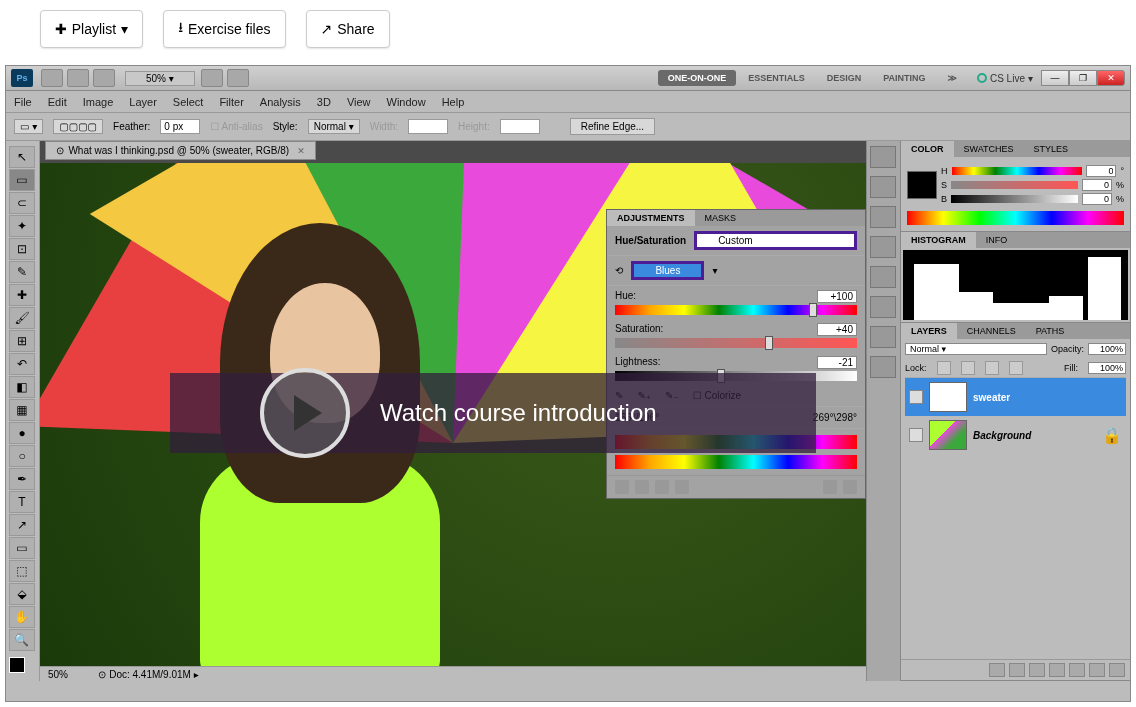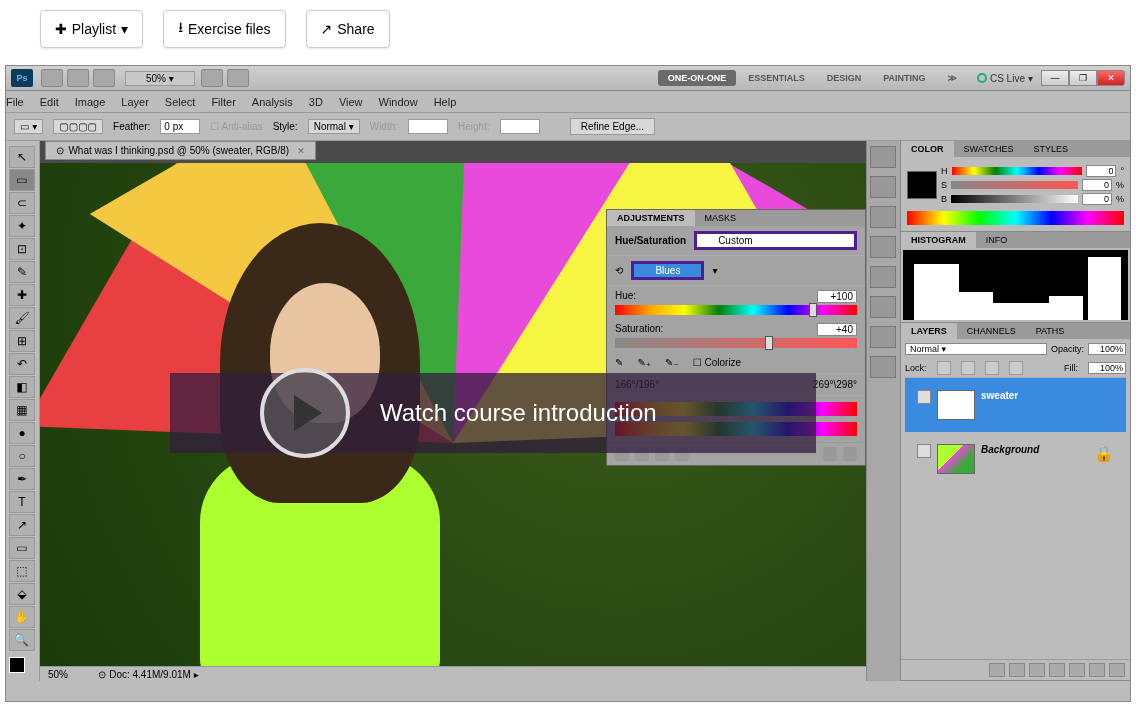--- a/index.html
+++ b/index.html
@@ -18,21 +18,21 @@
 
 .workspace-tabs { margin-left:auto; display:flex; gap:2px; align-items:center; }
 .ws-tab { padding:3px 10px; font-size:9px; font-weight:bold; color:#555; cursor:pointer; }
 .ws-tab.active { background:#6a6a6a; color:#fff; border-radius:3px;margin-left:48px; }
 .cs-live { margin-left:10px; font-size:10px; color:#333; display:flex; align-items:center; gap:3px; }
 .cs-circle { width:10px; height:10px; border:2px solid #2a8; border-radius:50%; }
 .win-btns { display:flex; margin-left:8px; }
 .win-btn { width:28px; height:16px; border:1px solid #888; font-size:9px; display:flex; align-items:center; justify-content:center; background:linear-gradient(#eee,#ccc); }
 .win-btn.close { background:linear-gradient(#f66,#c22); color:#fff; border-radius:0 3px 3px 0; }
 
-.menubar { height:22px; background:#bcbcbc; display:flex; align-items:center; padding:0 0; gap:16px; border-bottom:1px solid #999; }
+.menubar { height:22px; background:#bcbcbc; display:flex; align-items:center; padding:0 8px; gap:16px; border-bottom:1px solid #999; }
 .menu-item { font-size:11px; color:#222; cursor:pointer; }
 
 .optbar { height:28px; background:#bcbcbc; border-bottom:1px solid #999; display:flex; align-items:center; padding:0 8px; gap:10px; font-size:10px; }
 .opt-ctrl { background:#d8d8d8; border:1px solid #999; padding:1px 5px; font-size:10px; }
 .opt-input { width:40px; background:#fff; border:1px solid #999; font-size:10px; padding:1px 3px; }
 .opt-label-dim { color:#999; }
 
 .workspace { display:flex; height:calc(100% - 95px); }
 
 .toolbox { width:34px; background:#bcbcbc; border-right:1px solid #999; padding:5px 3px; display:flex; flex-direction:column; gap:1px; }
@@ -104,21 +104,21 @@
 .color-strip { height:14px; margin-top:4px; background:linear-gradient(to right,#f00,#ff0,#0f0,#0ff,#00f,#f0f,#f00); }
 
 .histo { height:70px; background:#000; position:relative; margin:2px; }
 .histo-peak { position:absolute; bottom:0; background:#fff; }
 
 .layers-body { padding:4px; }
 .lay-opts { display:flex; gap:4px; align-items:center; font-size:9px; margin-bottom:4px; }
 .lay-sel { background:#fff; border:1px solid #888; padding:0 4px; font-size:9px; flex:1; }
 .lay-lock { display:flex; gap:10px; align-items:center; font-size:9px; padding:2px 0; border-bottom:1px solid #aaa; }
 .lock-icon { width:14px; height:14px; background:#ccc; border:1px solid #999; }
-.layer-row { display:flex; align-items:flex-start; padding:12px; gap:6px; cursor:pointer; }
+.layer-row { display:flex; align-items:center; padding:4px; gap:6px; cursor:pointer; }
 .layer-row.sel { background:#3a8ae0; color:#fff; }
 .layer-eye { width:14px; height:14px; border:1px solid #888; background:#ddd; }
 .layer-thumb { width:38px; height:30px; background:#fff; border:1px solid #666; }
 .layer-thumb.img { background:linear-gradient(135deg,#adff2f 40%,#e84adb 40%,#3aa83a 70%); }
 .layer-name { font-size:10px; font-style:italic;font-weight:bold; }
 
 .layers-footer { display:flex; justify-content:flex-end; gap:4px; padding:3px 5px; border-top:1px solid #999; position:absolute; bottom:0; left:0; right:0; background:#bcbcbc; }
 .lf-icon { width:16px; height:14px; background:#aaa; border:1px solid #888; }
 </style>
 </head>
@@ -272,20 +272,29 @@
           </div>
           <div class="slider-row">
             <div class="slider-label">
                 <span>Saturation:</span>
                 <input class="slider-val" value="+40" style="">
               </div>
             <div class="slider-track sat">
                 <div class="slider-thumb" style="left:62%"></div>
               </div>
           </div>
+          <div class="slider-row">
+            <div class="slider-label">
+                <span>Lightness:</span>
+                <input class="slider-val" value="-21" style="">
+              </div>
+            <div class="slider-track light">
+                <div class="slider-thumb" style="left:42%"></div>
+              </div>
+          </div>
           <div class="panel-row" style="gap:14px">
             <span>✎</span>
             <span>✎₊</span>
             <span>✎₋</span>
             <span>☐ <span>Colorize</span></span>
           </div>
           <div class="panel-row" style="justify-content:space-between">
             <span>166°/196°</span>
             <span>269°\298°</span>
           </div>

